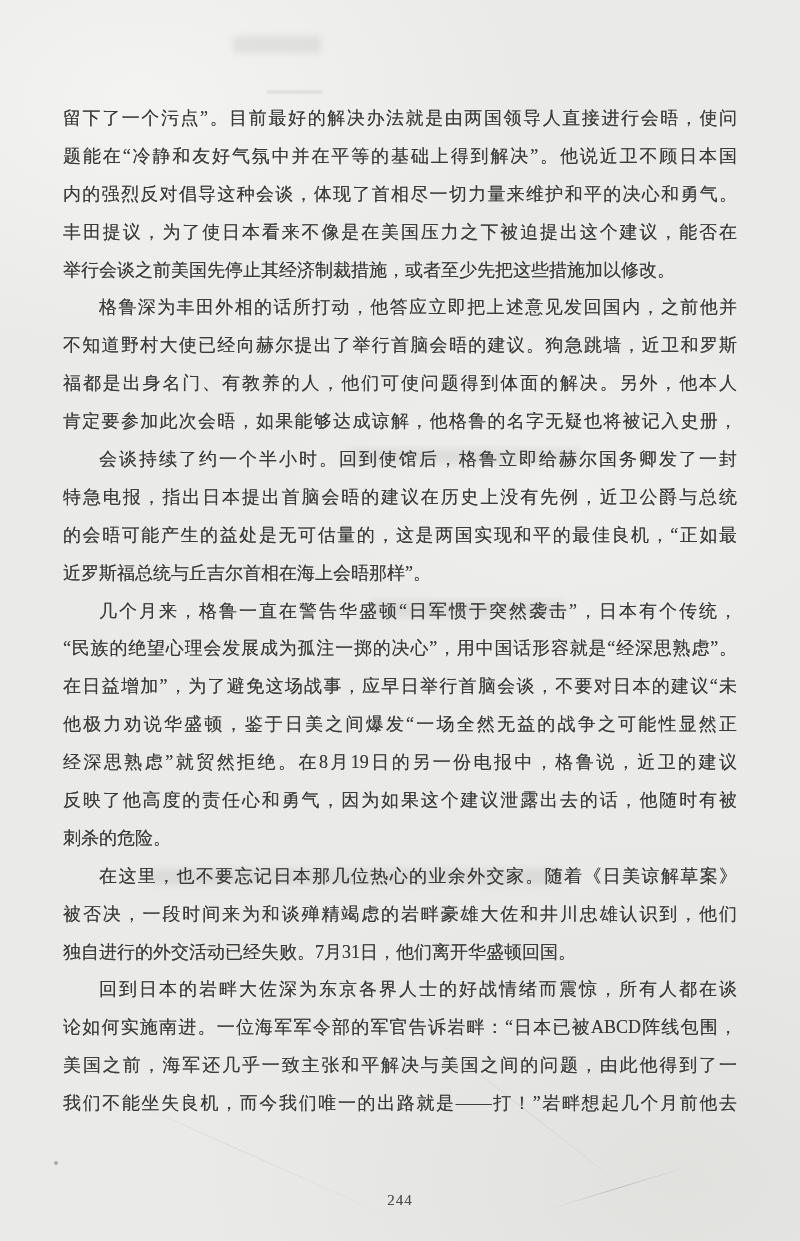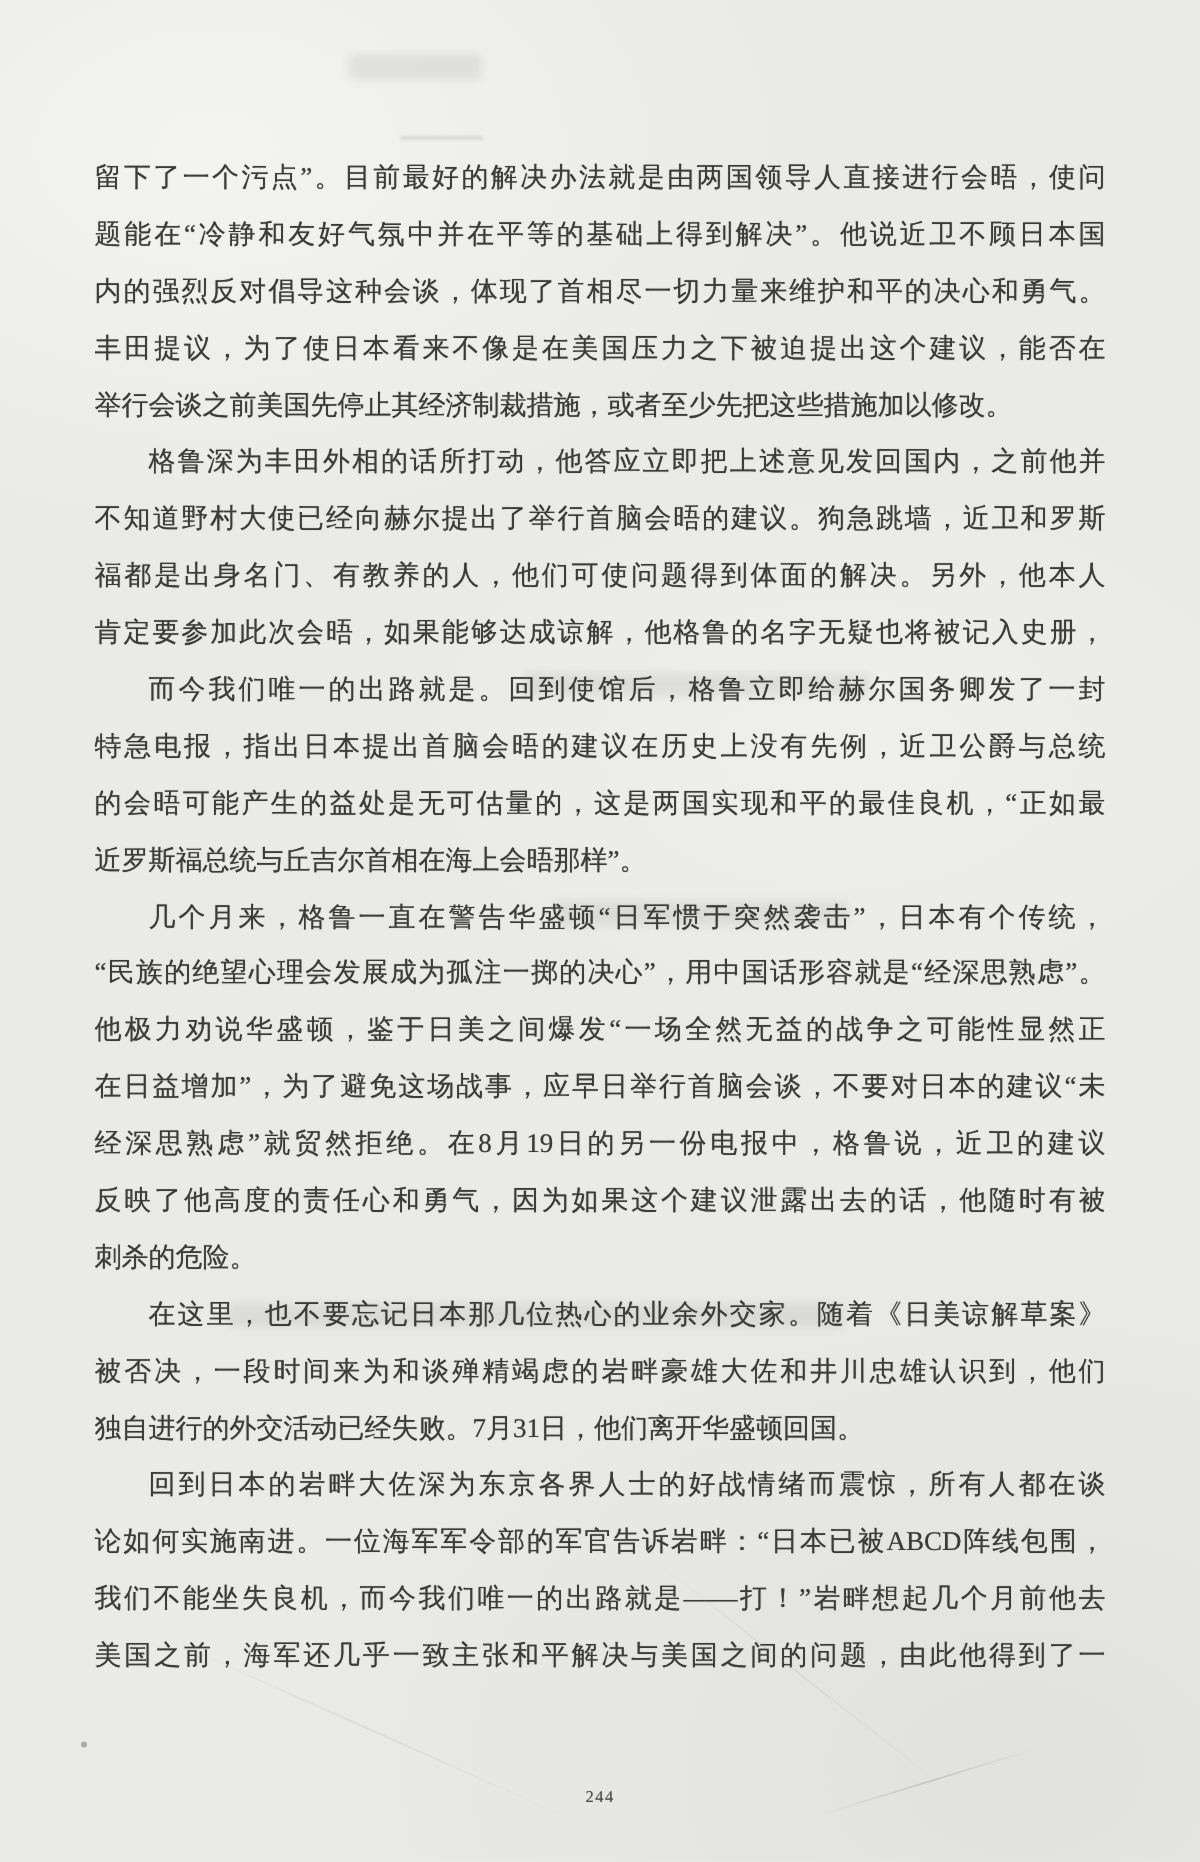--- a/index.html
+++ b/index.html
@@ -28,21 +28,21 @@
     text-align-last: justify;
     overflow: hidden;
     white-space: normal;
   }
   .line.end { text-align-last: left; }
   .line.indent { text-indent: 2em; }
   .page-number {
     position: absolute;
     left: 0; right: 0; top: 1192px;
     text-align: center;
-    font-size: 11px;
+    font-size: 15px;
     letter-spacing: 1px;
     color: #4d4d4b;
     text-shadow: 0 0 0.6px rgba(77,77,75,0.5);
   }
   
   .ghost {
     position: absolute;
     background: rgba(128,128,126,0.14);
     filter: blur(3px);
     border-radius: 2px;
@@ -81,38 +81,38 @@
 <div class="text-block">
   <div class="line">留下了一个污点”。目前最好的解决办法就是由两国领导人直接进行会晤，使问</div>
   <div class="line">题能在“冷静和友好气氛中并在平等的基础上得到解决”。他说近卫不顾日本国</div>
   <div class="line">内的强烈反对倡导这种会谈，体现了首相尽一切力量来维护和平的决心和勇气。</div>
   <div class="line">丰田提议，为了使日本看来不像是在美国压力之下被迫提出这个建议，能否在</div>
   <div class="line end">举行会谈之前美国先停止其经济制裁措施，或者至少先把这些措施加以修改。</div>
   <div class="line indent">格鲁深为丰田外相的话所打动，他答应立即把上述意见发回国内，之前他并</div>
   <div class="line">不知道野村大使已经向赫尔提出了举行首脑会晤的建议。狗急跳墙，近卫和罗斯</div>
   <div class="line">福都是出身名门、有教养的人，他们可使问题得到体面的解决。另外，他本人</div>
   <div class="line">肯定要参加此次会晤，如果能够达成谅解，他格鲁的名字无疑也将被记入史册，</div>
-  <div class="line indent">而今我们唯一的出路就是。回到使馆后，格鲁立即给赫尔国务卿发了一封</div>
+  <div class="line indent">会谈持续了约一个半小时。回到使馆后，格鲁立即给赫尔国务卿发了一封</div>
   <div class="line">特急电报，指出日本提出首脑会晤的建议在历史上没有先例，近卫公爵与总统</div>
   <div class="line">的会晤可能产生的益处是无可估量的，这是两国实现和平的最佳良机，“正如最</div>
   <div class="line end">近罗斯福总统与丘吉尔首相在海上会晤那样”。</div>
   <div class="line indent">几个月来，格鲁一直在警告华盛顿“日军惯于突然袭击”，日本有个传统，</div>
   <div class="line">“民族的绝望心理会发展成为孤注一掷的决心”，用中国话形容就是“经深思熟虑”。</div>
+  <div class="line">在日益增加”，为了避免这场战事，应早日举行首脑会谈，不要对日本的建议“未</div>
   <div class="line">他极力劝说华盛顿，鉴于日美之间爆发“一场全然无益的战争之可能性显然正</div>
-  <div class="line">在日益增加”，为了避免这场战事，应早日举行首脑会谈，不要对日本的建议“未</div>
   <div class="line">经深思熟虑”就贸然拒绝。在8月19日的另一份电报中，格鲁说，近卫的建议</div>
   <div class="line">反映了他高度的责任心和勇气，因为如果这个建议泄露出去的话，他随时有被</div>
   <div class="line end">刺杀的危险。</div>
   <div class="line indent">在这里，也不要忘记日本那几位热心的业余外交家。随着《日美谅解草案》</div>
   <div class="line">被否决，一段时间来为和谈殚精竭虑的岩畔豪雄大佐和井川忠雄认识到，他们</div>
   <div class="line end">独自进行的外交活动已经失败。7月31日，他们离开华盛顿回国。</div>
   <div class="line indent">回到日本的岩畔大佐深为东京各界人士的好战情绪而震惊，所有人都在谈</div>
   <div class="line">论如何实施南进。一位海军军令部的军官告诉岩畔：“日本已被ABCD阵线包围，</div>
+  <div class="line">美国之前，海军还几乎一致主张和平解决与美国之间的问题，由此他得到了一</div>
   <div class="line">我们不能坐失良机，而今我们唯一的出路就是——打！”岩畔想起几个月前他去</div>
-  <div class="line">美国之前，海军还几乎一致主张和平解决与美国之间的问题，由此他得到了一</div>
 </div>
 
 <div class="page-number">244</div>
 
 <div class="crease" style="left:548px; top:1209px; width:148px; transform:rotate(-17deg);"></div>
 <div class="crease soft" style="left:95px;  top:1085px; width:330px; transform:rotate(24deg);"></div>
 <div class="crease soft" style="left:430px; top:1035px; width:260px; transform:rotate(38deg);"></div>
 <div class="speck" style="left:54px; top:1161px;"></div>
 
 </body></html>

